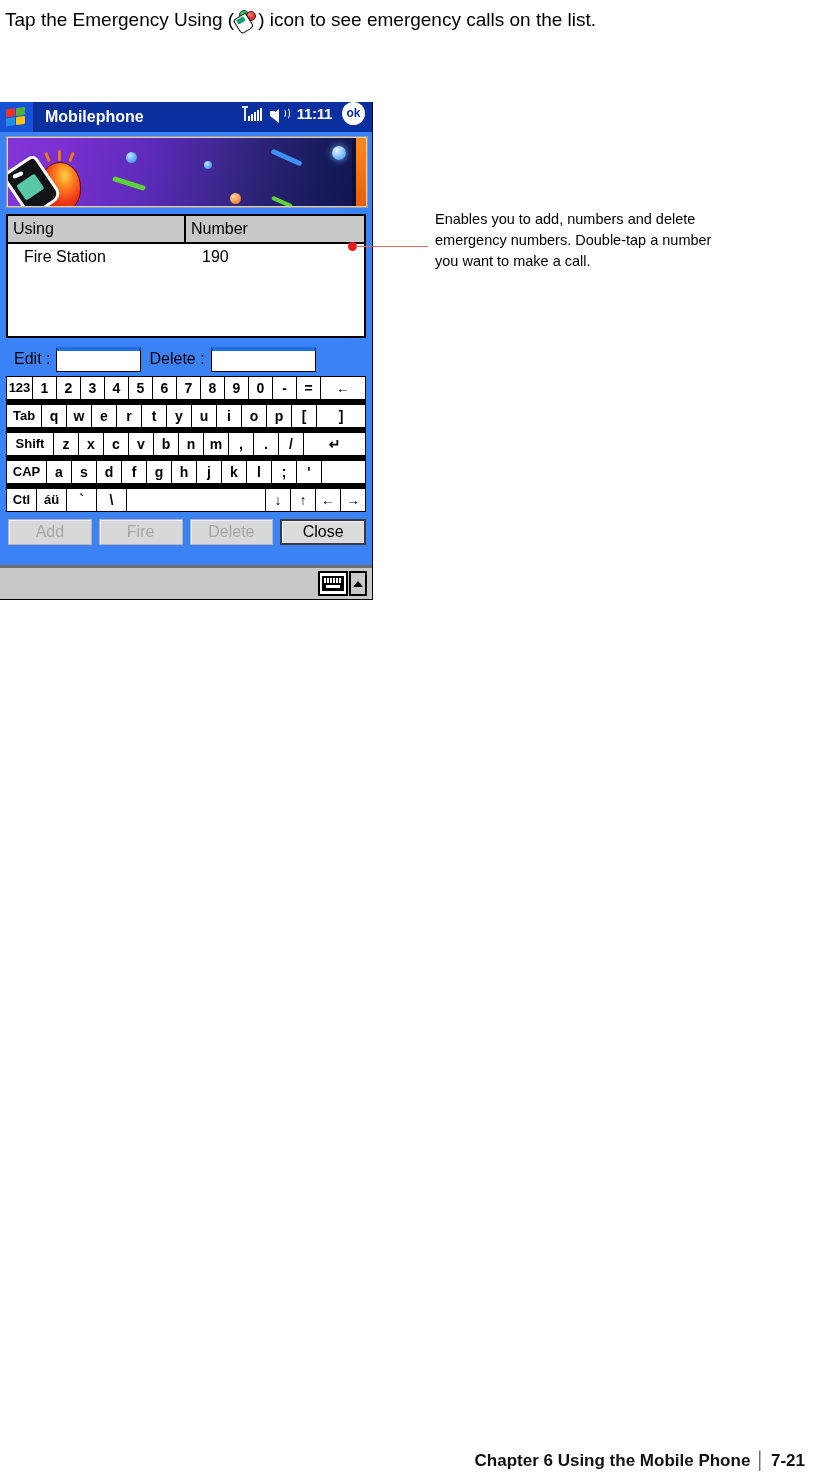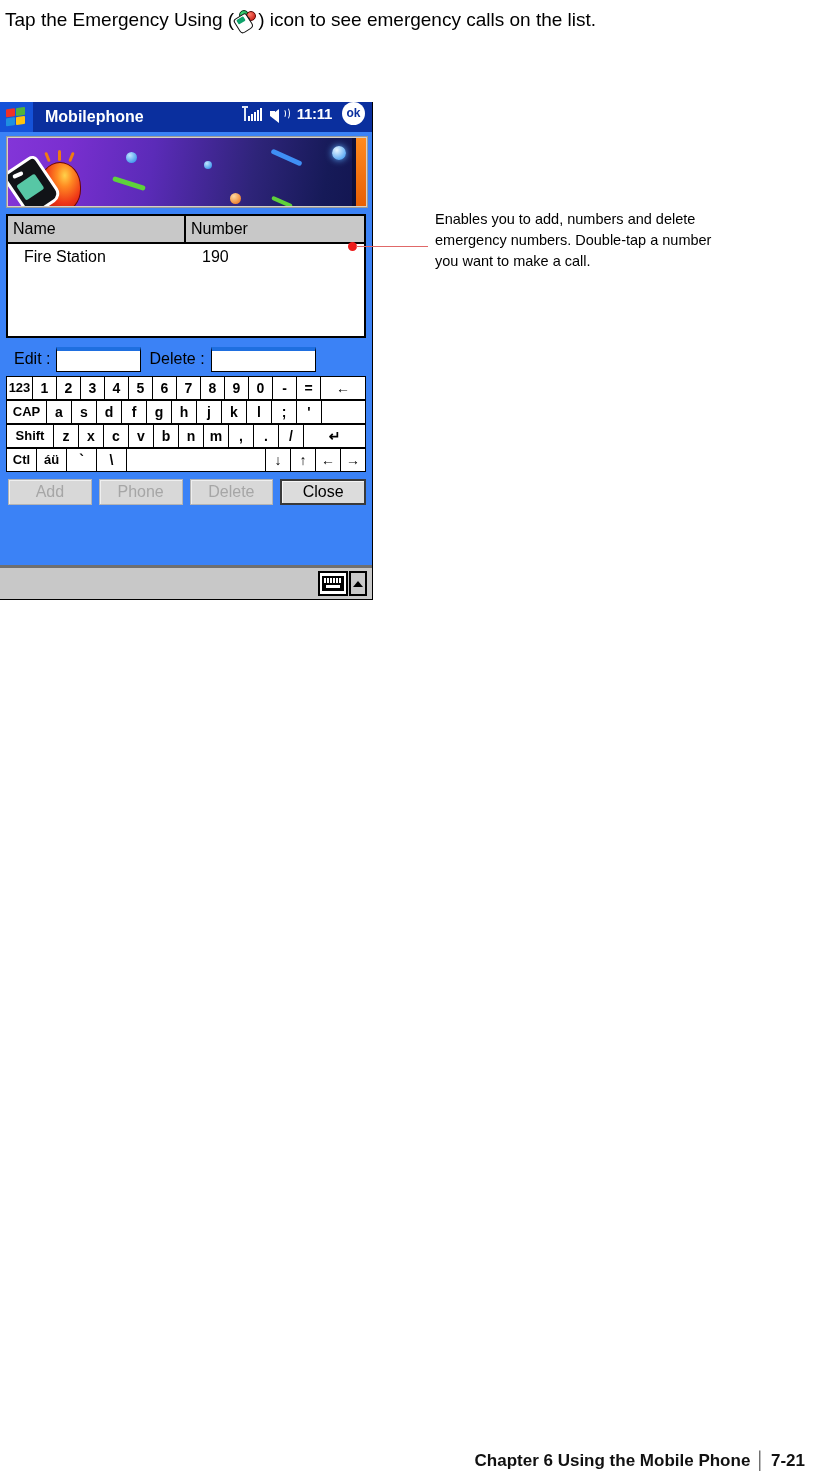--- a/index.html
+++ b/index.html
@@ -138,21 +138,21 @@
   #fields{display:flex;align-items:center;height:34px;margin:4px 6px 0 6px;}
   #fields .lab{font-size:16px;margin:0 6px 0 8px;}
   #fields .inp{
     width:85px;height:25px;background:#fff;border:1px solid #000;border-top:4px solid #1f6fe0;
     box-sizing:border-box;
   }
   #fields .inp.wide{width:105px;}
 
   
   #kbd{margin:0 6px 0 6px;border:1px solid #000;background:#fff;box-sizing:border-box;}
-  .krow{display:flex;border-bottom:2px solid #000000;}
+  .krow{display:flex;border-bottom:6px solid #000000;}
   .krow:last-child{border-bottom:none;}
   .key{
     height:22px;line-height:22px;text-align:center;font-size:14px;font-weight:bold;
     border-right:1px solid #000;background:#fff;box-sizing:border-box;
     font-family:"Liberation Sans", sans-serif;overflow:hidden;white-space:nowrap;
   }
   .key:last-child{border-right:none;}
   .key.f{font-size:13px;}
   .key.blank{border-right:none;background:#fff;}
   .key.sp{border-right:1px solid #000;}
@@ -261,21 +261,21 @@
         <span class="ray" style="left:46px;top:-2px;width:3px;height:11px;"></span>
         <span class="ray" style="left:58px;top:0px;width:3px;height:10px;transform:rotate(22deg);"></span>
         <span class="siren"></span>
         <span class="phone"></span>
       </span>
     </div>
   </div>
 
   <div id="listbox">
     <div id="list-head">
-      <div class="col c-name">Name</div>
+      <div class="col c-name">Using</div>
       <div class="col c-num">Number</div>
     </div>
     <div class="list-row">
       <div class="cell c-name">Fire Station</div>
       <div class="cell c-num">190</div>
     </div>
   </div>
 
   <div id="fields">
     <span class="lab">Edit :</span>
@@ -295,64 +295,79 @@
       <span class="key" style="width:24px">6</span>
       <span class="key" style="width:24px">7</span>
       <span class="key" style="width:24px">8</span>
       <span class="key" style="width:24px">9</span>
       <span class="key" style="width:24px">0</span>
       <span class="key" style="width:24px">-</span>
       <span class="key" style="width:24px">=</span>
       <span class="key" style="flex:1">←</span>
     </div>
     <div class="krow">
+      <span class="key f" style="width:35px">Tab</span>
+      <span class="key" style="width:25px">q</span>
+      <span class="key" style="width:25px">w</span>
+      <span class="key" style="width:25px">e</span>
+      <span class="key" style="width:25px">r</span>
+      <span class="key" style="width:25px">t</span>
+      <span class="key" style="width:25px">y</span>
+      <span class="key" style="width:25px">u</span>
+      <span class="key" style="width:25px">i</span>
+      <span class="key" style="width:25px">o</span>
+      <span class="key" style="width:25px">p</span>
+      <span class="key" style="width:25px">[</span>
+      <span class="key" style="flex:1">]</span>
+    </div>
+    <div class="krow">
+      <span class="key f" style="width:47px">Shift</span>
+      <span class="key" style="width:25px">z</span>
+      <span class="key" style="width:25px">x</span>
+      <span class="key" style="width:25px">c</span>
+      <span class="key" style="width:25px">v</span>
+      <span class="key" style="width:25px">b</span>
+      <span class="key" style="width:25px">n</span>
+      <span class="key" style="width:25px">m</span>
+      <span class="key" style="width:25px">,</span>
+      <span class="key" style="width:25px">.</span>
+      <span class="key" style="width:25px">/</span>
+      <span class="key" style="flex:1">↵</span>
+    </div>
+    <div class="krow">
       <span class="key f" style="width:40px">CAP</span>
       <span class="key" style="width:25px">a</span>
       <span class="key" style="width:25px">s</span>
       <span class="key" style="width:25px">d</span>
       <span class="key" style="width:25px">f</span>
       <span class="key" style="width:25px">g</span>
       <span class="key" style="width:25px">h</span>
       <span class="key" style="width:25px">j</span>
       <span class="key" style="width:25px">k</span>
       <span class="key" style="width:25px">l</span>
       <span class="key" style="width:25px">;</span>
       <span class="key" style="width:25px">'</span>
       <span class="key blank" style="flex:1"></span>
     </div>
     <div class="krow">
-      <span class="key f" style="width:47px">Shift</span>
-      <span class="key" style="width:25px">z</span>
-      <span class="key" style="width:25px">x</span>
-      <span class="key" style="width:25px">c</span>
-      <span class="key" style="width:25px">v</span>
-      <span class="key" style="width:25px">b</span>
-      <span class="key" style="width:25px">n</span>
-      <span class="key" style="width:25px">m</span>
-      <span class="key" style="width:25px">,</span>
-      <span class="key" style="width:25px">.</span>
-      <span class="key" style="width:25px">/</span>
-      <span class="key" style="flex:1">↵</span>
-    </div>
-    <div class="krow">
       <span class="key f" style="width:30px">Ctl</span>
       <span class="key f" style="width:30px">áü</span>
       <span class="key" style="width:30px">`</span>
       <span class="key" style="width:30px">\</span>
       <span class="key sp" style="width:139px"> </span>
       <span class="key" style="width:25px">↓</span>
       <span class="key" style="width:25px">↑</span>
       <span class="key" style="width:25px">←</span>
       <span class="key" style="flex:1">→</span>
     </div>
   </div>
 
   <div id="actions">
     <span class="btn">Add</span>
-    <span class="btn">Phone</span>
+    <span class="btn">Fire</span>
     <span class="btn">Delete</span>
     <span class="btn enabled">Close</span>
   </div>
 
   <div id="taskbar">
     <span id="kbd-icon">
         <span class="kbglyph"></span>
       </span>
     <span id="up-btn">
         <span class="uptri"></span>

